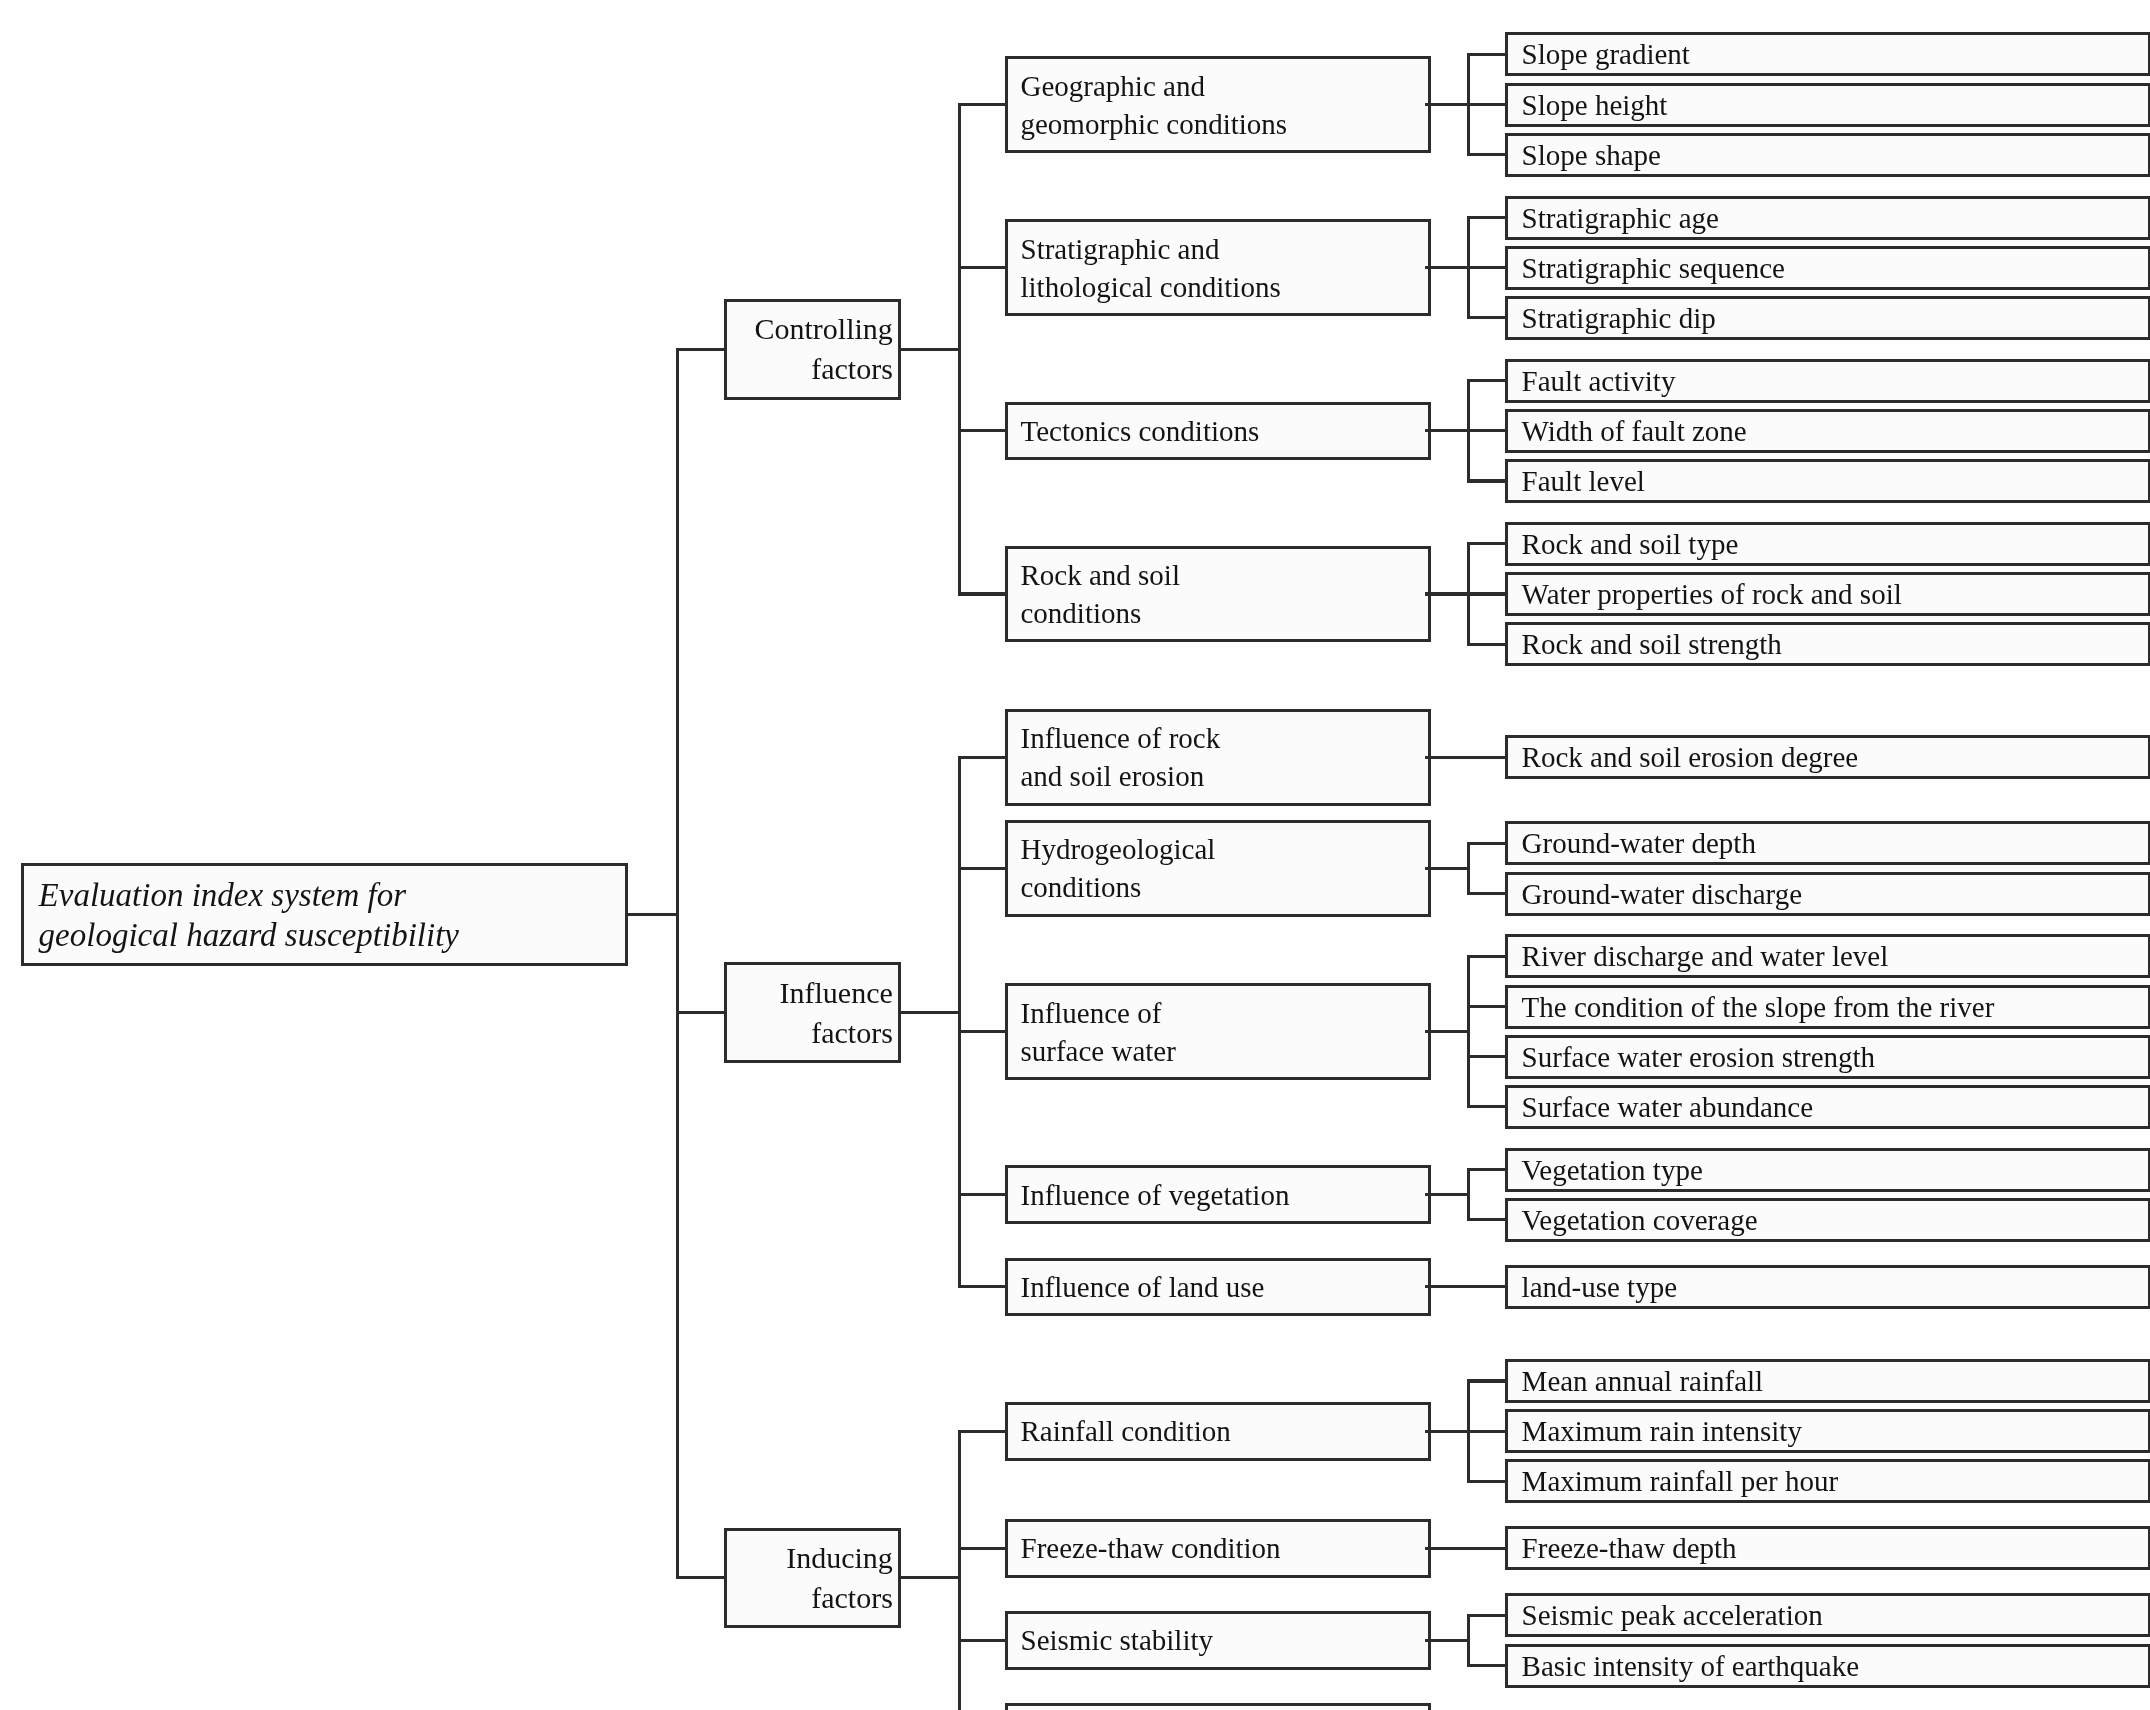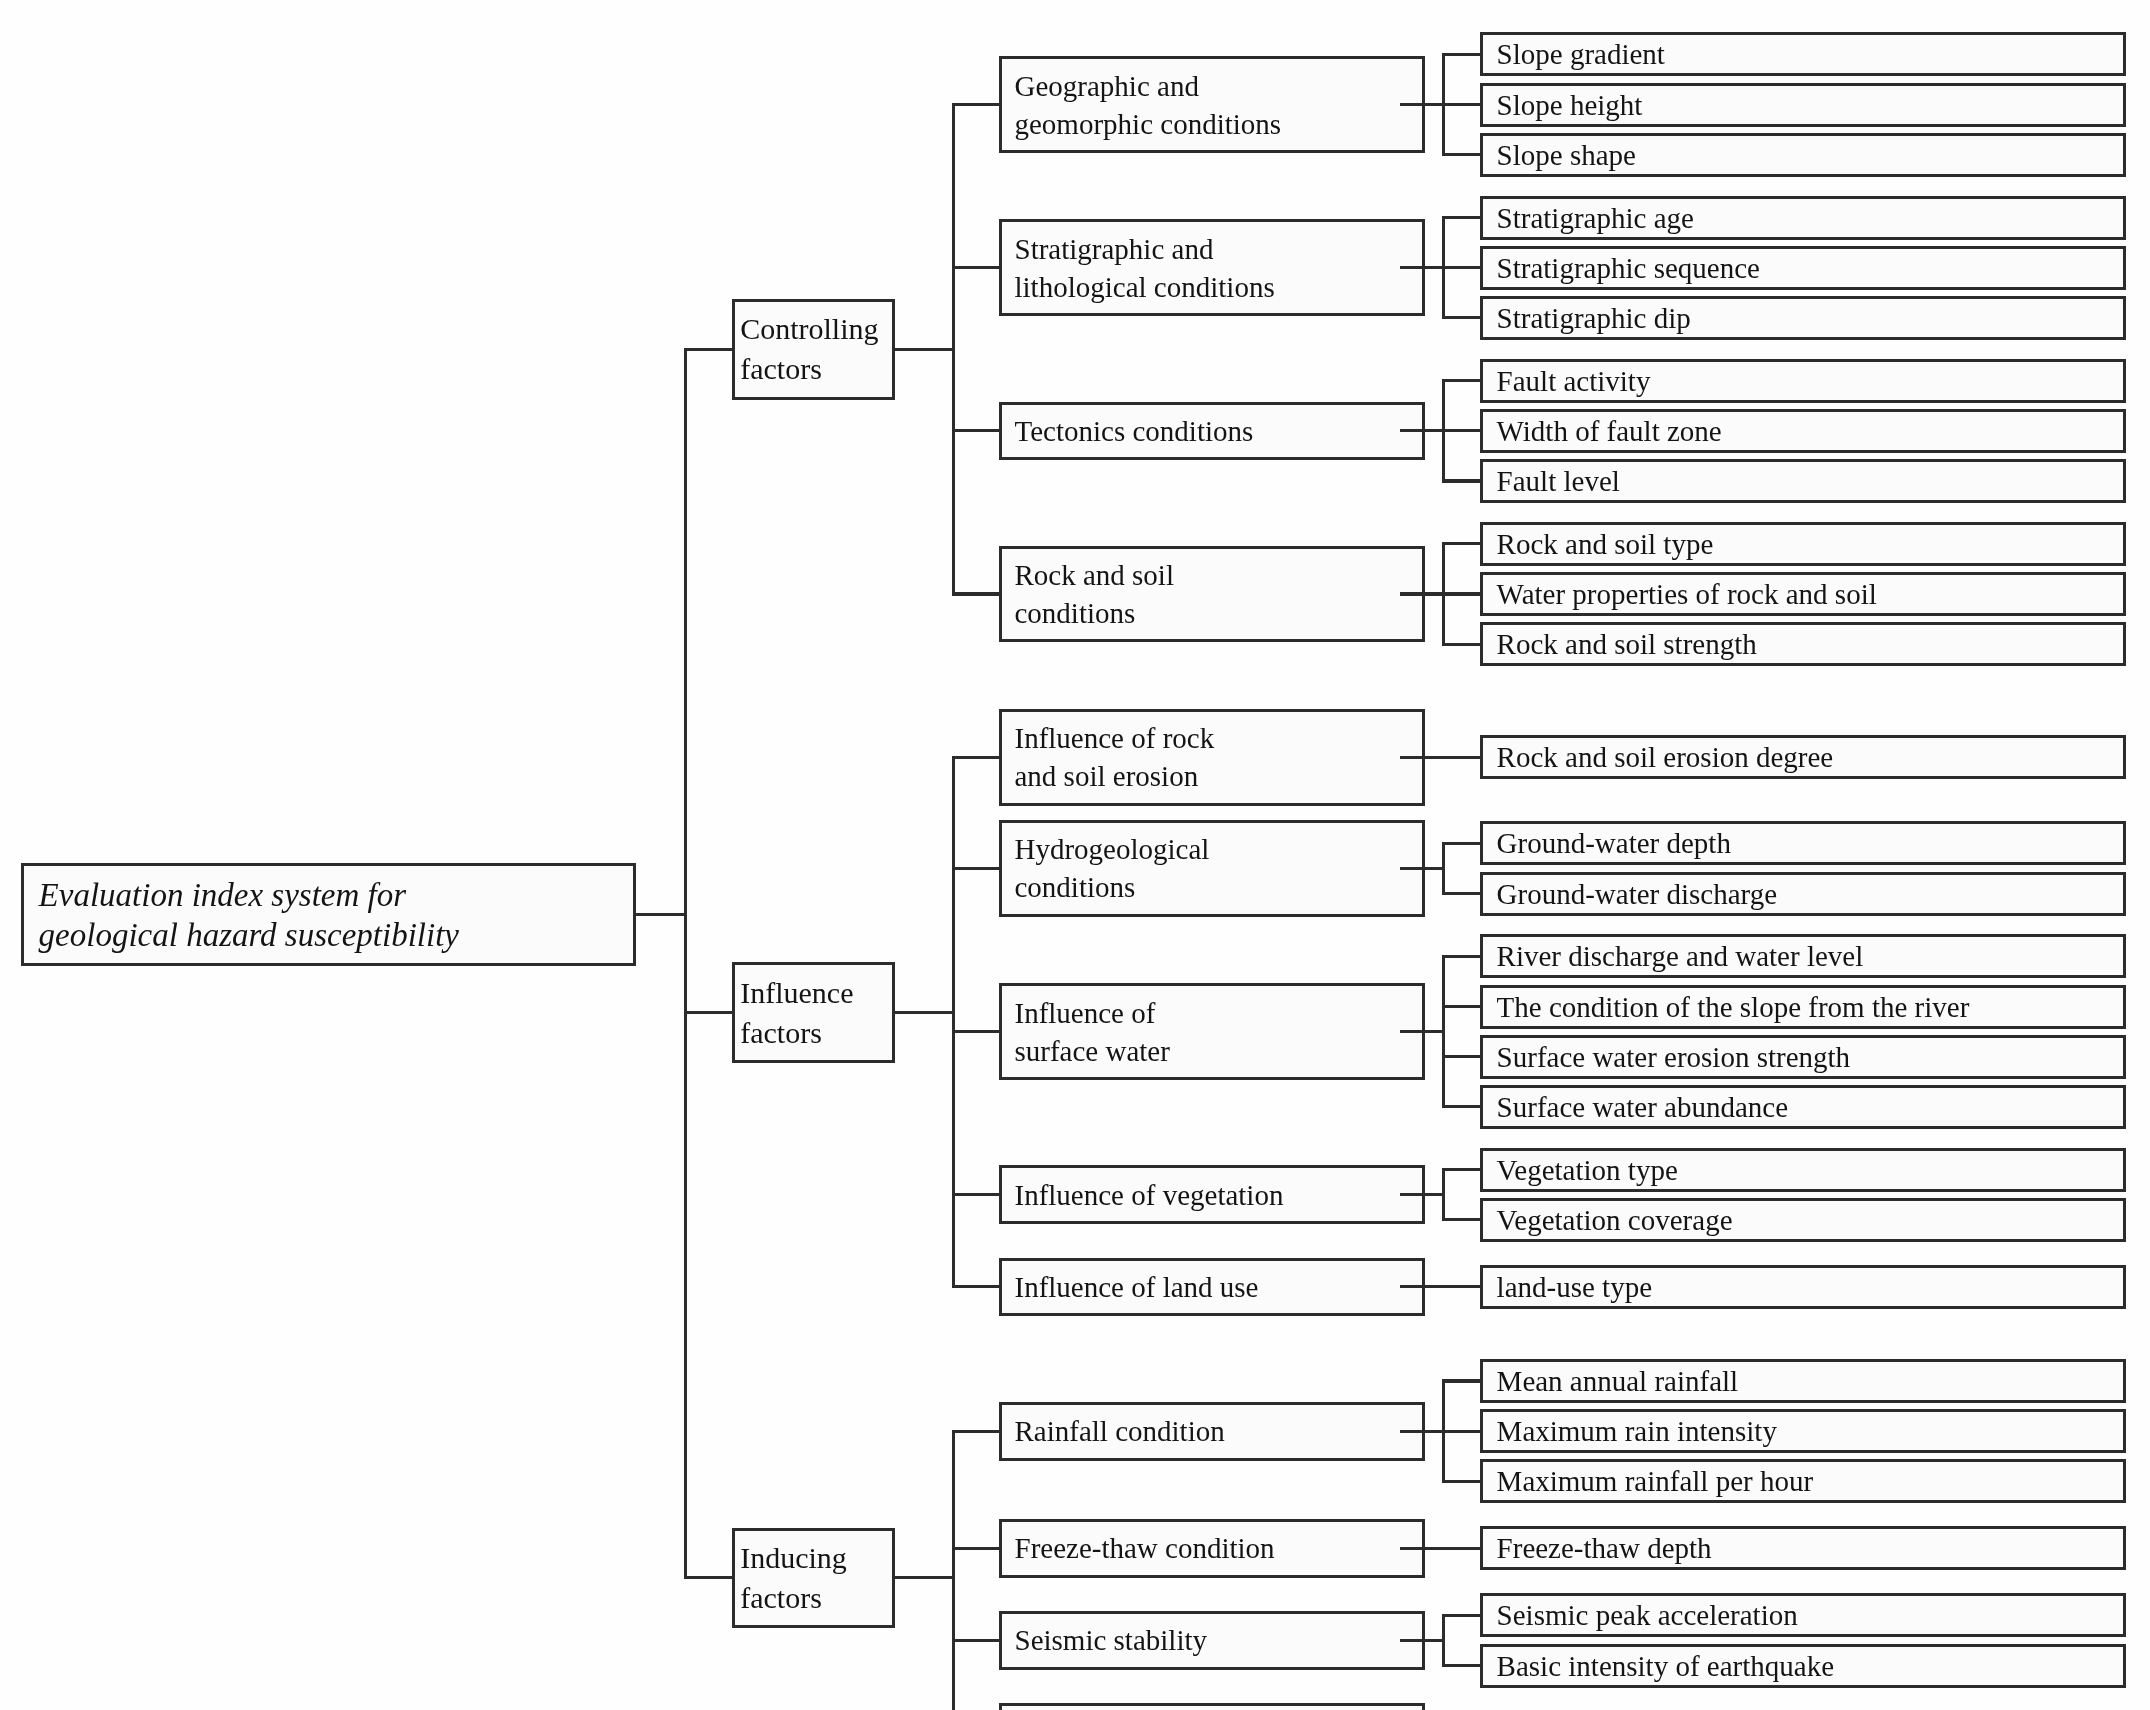--- a/index.html
+++ b/index.html
@@ -32,25 +32,25 @@
 
   .root-box{
     width:615px;
     padding:8.3px 14.6px;
     font-size:33px;
     line-height:40px;
     font-style:italic;
   }
 
   .l2-box{
-    width:163px;
+    width:177px;
     padding:7.3px 5.2px;
     font-size:30px;
     line-height:40px;
-    text-align:left;
+    text-align:right;
     font-family:Liberation Serif, serif;
   }
 
   .l3-box{
     width:426px;
     padding:7.3px 12.5px;
     font-size:29px;
     line-height:38px;
   }
 
@@ -66,21 +66,21 @@
 
   
   .kids{position:relative;display:flex;flex-direction:column;justify-content:center;}
   .kids::before{ 
     content:'';position:absolute;top:50%;margin-top:-1.6px;height:3.1px;background:var(--line);
   }
   .kids-groups{margin-left:48px;}
   .kids-groups::before{left:-48px;width:48px;}
   .kids-mids{margin-left:57px;}
   .kids-mids::before{left:-57px;width:57px;}
-  .kids-leaves{margin-left:17px;}
+  .kids-leaves{margin-left:36px;}
   .kids-leaves::before{left:-42px;width:42px;}
 
   
   .kid{position:relative;display:flex;align-items:center;}
   .kid::before{ 
     content:'';position:absolute;left:0;top:50%;margin-top:-1.6px;height:3.1px;background:var(--line);
   }
   .kid::after{ 
     content:'';position:absolute;left:0;top:0;bottom:0;width:3.1px;background:var(--line);
   }

